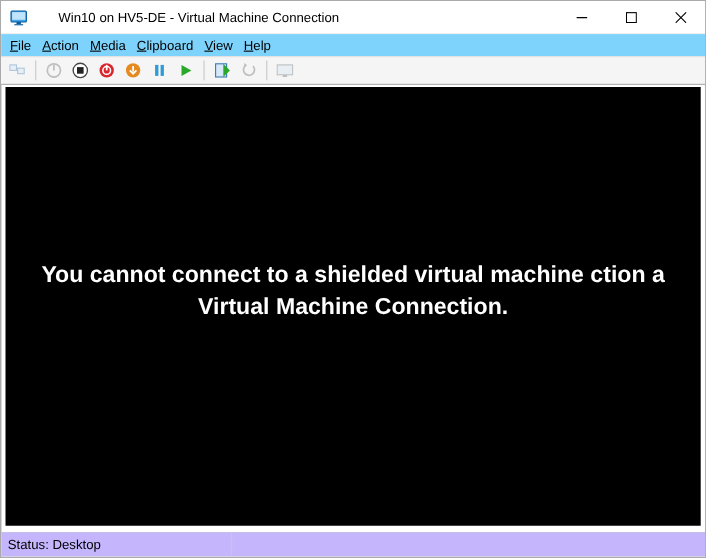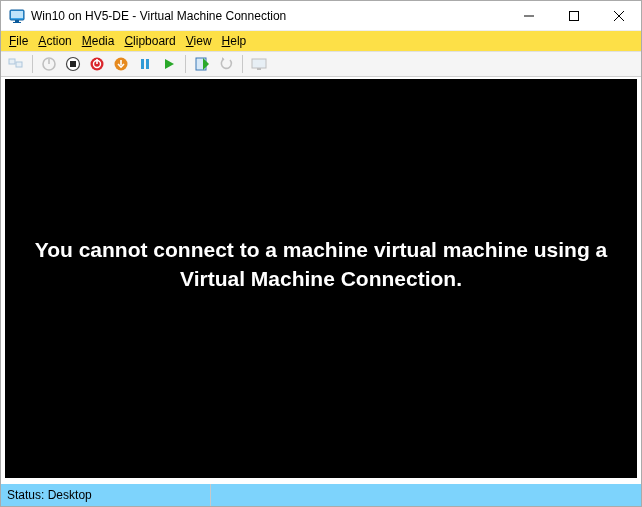--- a/index.html
+++ b/index.html
@@ -15,20 +15,21 @@
     display: flex;
     flex-direction: column;
   }
   
   .titlebar {
     height: 30px;
     display: flex;
     align-items: center;
     background: #fff;
     border-bottom: 1px solid #eee;
+    gap: 22px;
   }
   .titlebar .app-icon {
     width: 16px; height: 16px;
     margin: 0 6px 0 8px;
     display: flex; align-items: center; justify-content: center;
   }
   .titlebar .title {
     flex: 1;
     font-size: 12px;
     color: #000;
@@ -41,21 +42,21 @@
     display: flex; align-items: center; justify-content: center;
     color: #000;
   }
   
   .menubar {
     height: 20px;
     display: flex;
     align-items: center;
     padding: 0 4px;
     gap: 2px;
-    background: #fde047;
+    background: #7dd3fc;
   }
   .menuitem {
     padding: 1px 4px;
     font-size: 12px;
     color: #000;
   }
   .menuitem .ul { text-decoration: underline; }
   
   .toolbar {
     height: 26px;
@@ -101,21 +102,21 @@
   }
   .msg-sub {
     font-size: 13px;
     font-weight: 400;
   }
   
   .statusbar {
     height: 22px;
     display: flex;
     align-items: stretch;
-    background: #7dd3fc;
+    background: #c4b5fd;
     font-size: 12px;
     color: #000;
   }
   .status-cell {
     display: flex;
     align-items: center;
     padding: 0 6px;
     border-right: 1px solid #c8c8c8;
   }
   .status-cell.first { width: 210px; }
@@ -222,21 +223,21 @@
   <div class="tsep"></div>
   <div class="tbtn disabled" title="Enhanced Session">
     <svg width="16" height="16" viewBox="0 0 16 16">
       <rect x="1" y="3" width="14" height="9" fill="#d7e8f7" stroke="#808080"></rect>
       <rect x="6" y="12" width="4" height="2" fill="#808080"></rect>
     </svg>
   </div>
 </div>
 
 <div class="viewport">
-  <div class="msg-main">You cannot connect to a machine virtual machine using a Virtual Machine Connection.</div>
+  <div class="msg-main">You cannot connect to a shielded virtual machine ction a Virtual Machine Connection.</div>
 </div>
 
 <div class="statusbar">
   <div class="status-cell first">
     <span>Status</span>
       <span>:&nbsp;</span>
       <span>Desktop</span>
   </div>
   <div class="status-cell" style="flex:1;border-right:none"></div>
 </div>

